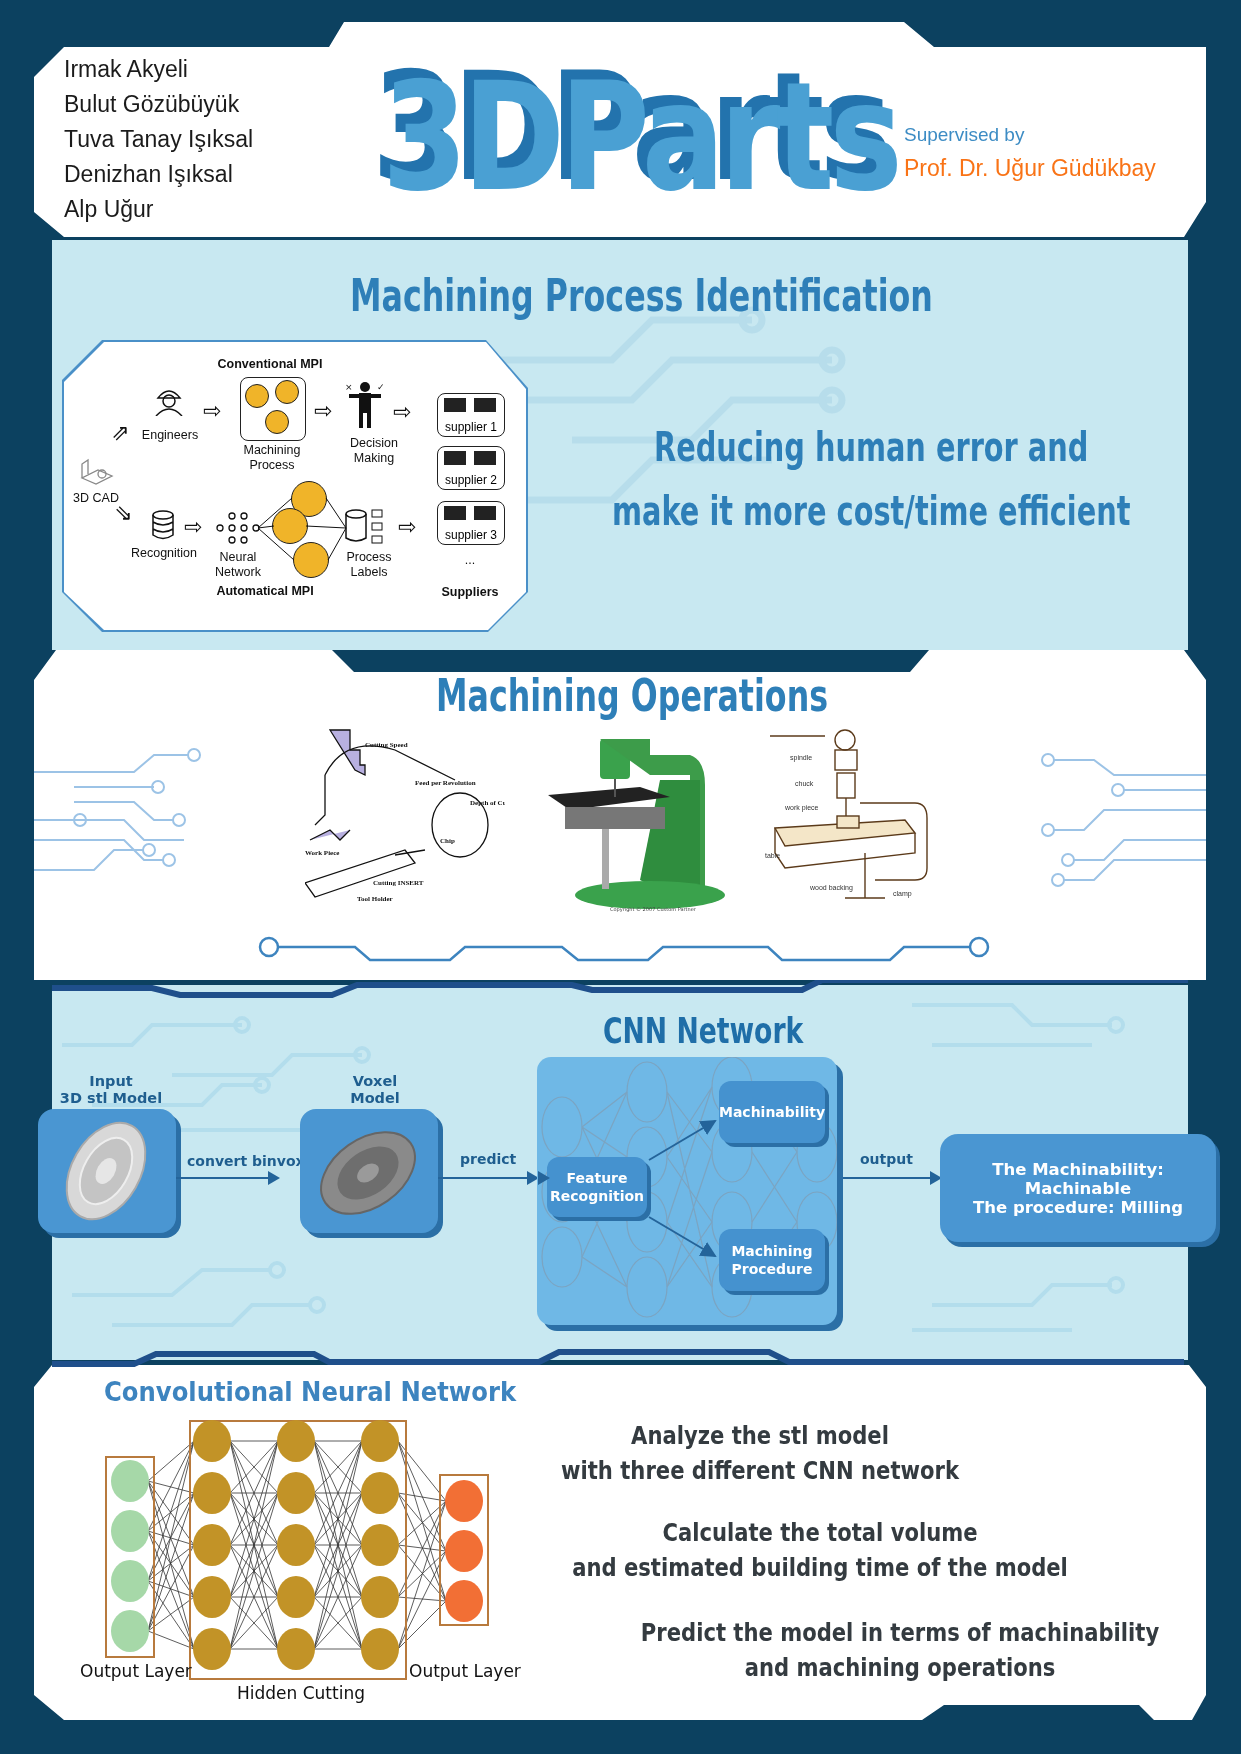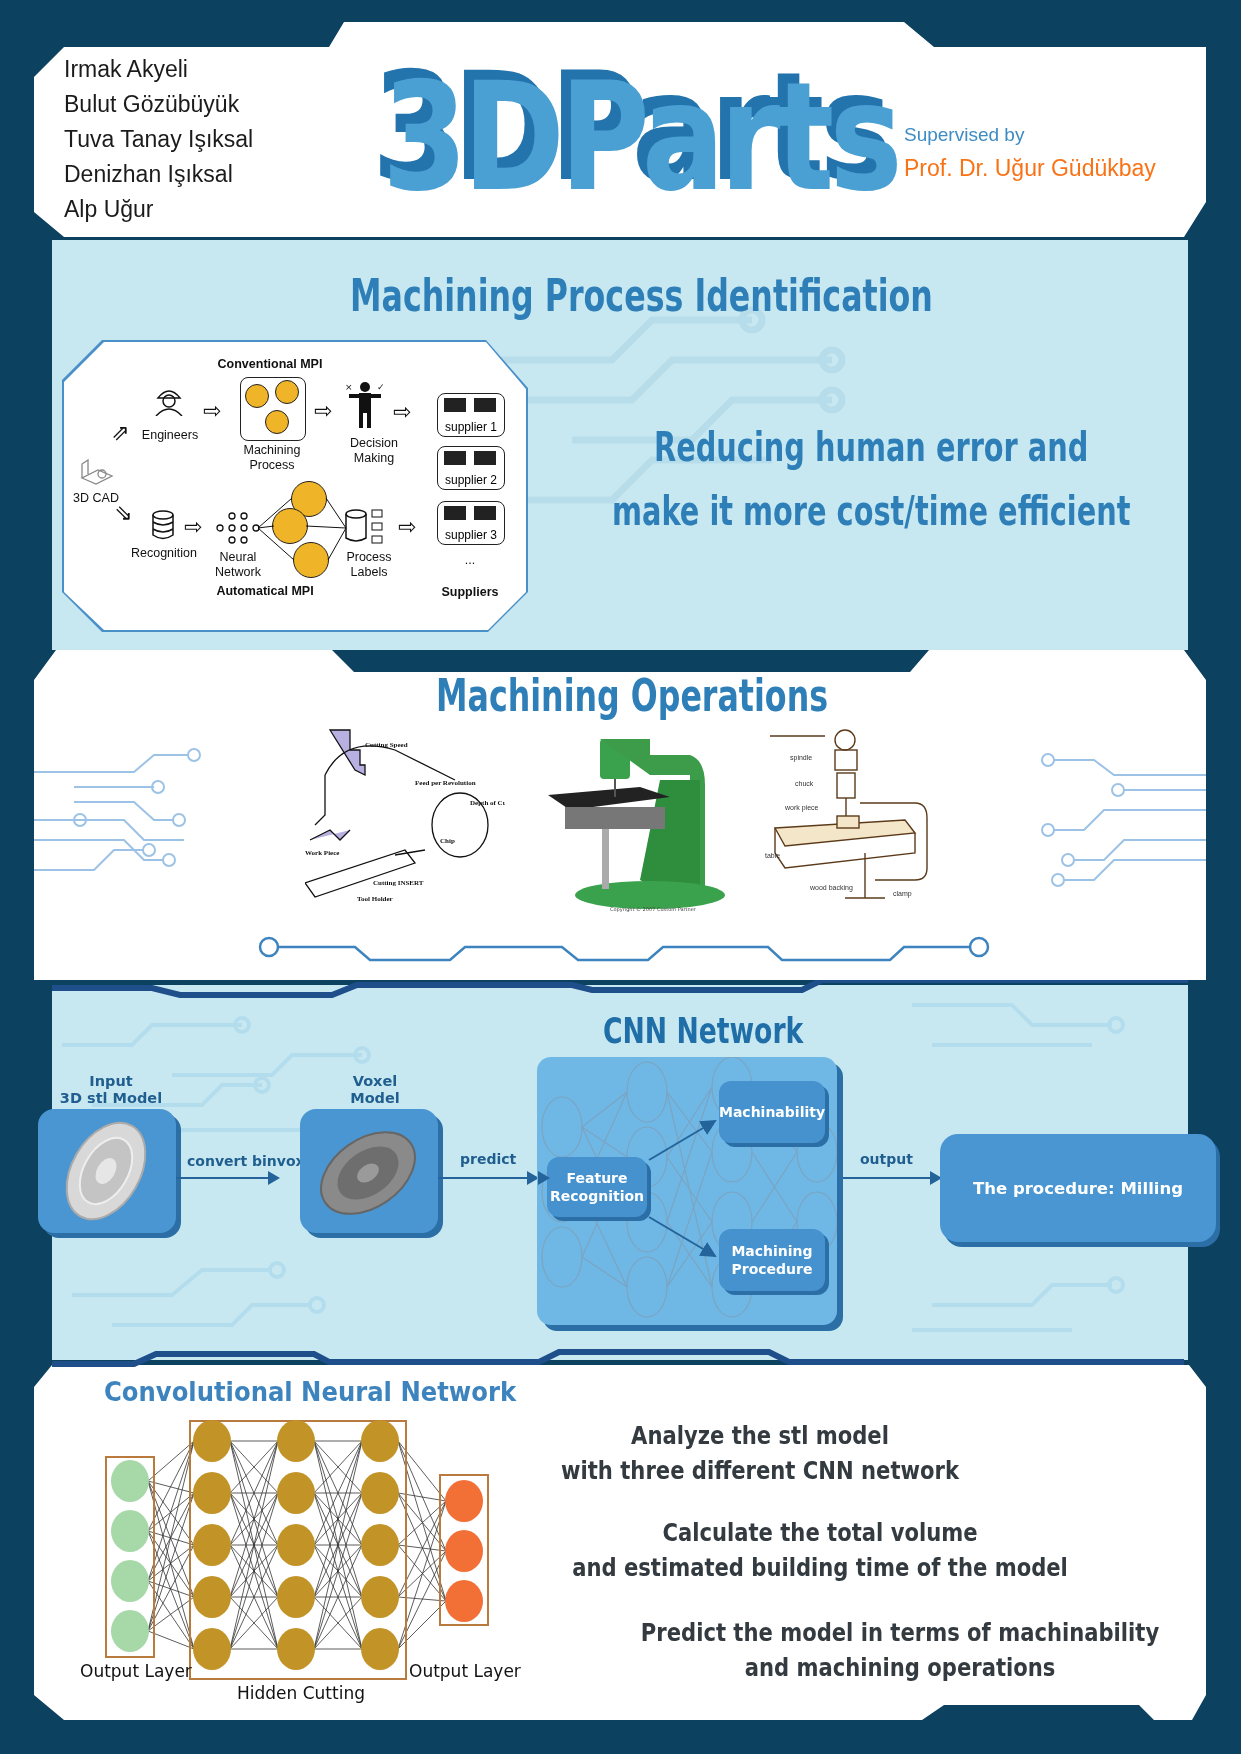--- a/index.html
+++ b/index.html
@@ -389,20 +389,21 @@
     <line x1="112" y1="103" x2="178" y2="64" stroke="#24649a" stroke-width="2" marker-end="url(#ah)"></line>
     <line x1="112" y1="160" x2="178" y2="199" stroke="#24649a" stroke-width="2" marker-end="url(#ah)"></line>
   </svg>
 </div>
 <div class="flow-head" style="left:538px;top:1171px"></div>
 
 <div class="flow-label" style="left:860px;top:1151px">output</div>
 <div class="flow-line" style="left:843px;top:1177px;width:92px"></div>
 <div class="flow-head" style="left:930px;top:1171px"></div>
 <div id="output-card">
+  <div>The Machinability: Machinable</div>
   <div>The procedure: Milling</div>
 </div>
 
 <div id="sec4"></div>
 <svg class="abs" style="left:34px;top:1344px" width="1172" height="30">
   <path d="M18 20 H100 L122 10 H280 L295 18 H505 L525 8 H735 L755 18 H1150" stroke="#1f4f8b" stroke-width="6" fill="none"></path>
 </svg>
 <div id="conv-title">Convolutional Neural Network</div>
 
 <svg class="abs" style="left:80px;top:1415px" width="440" height="300">

